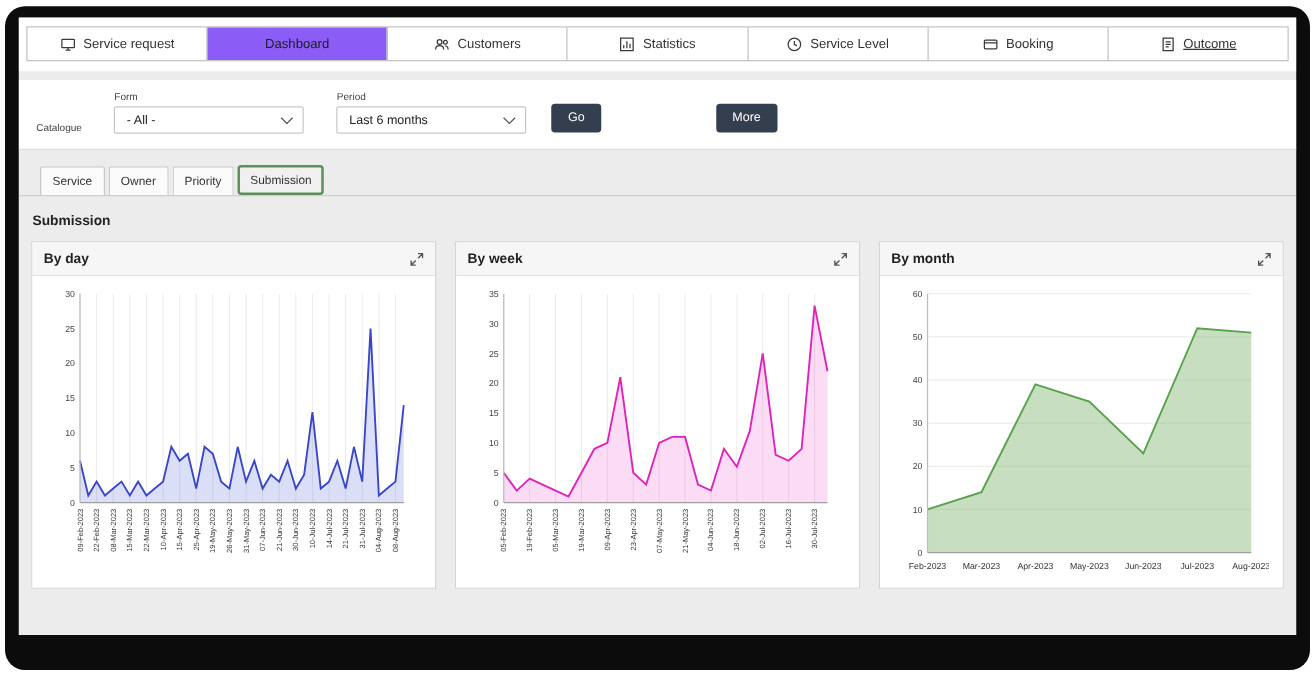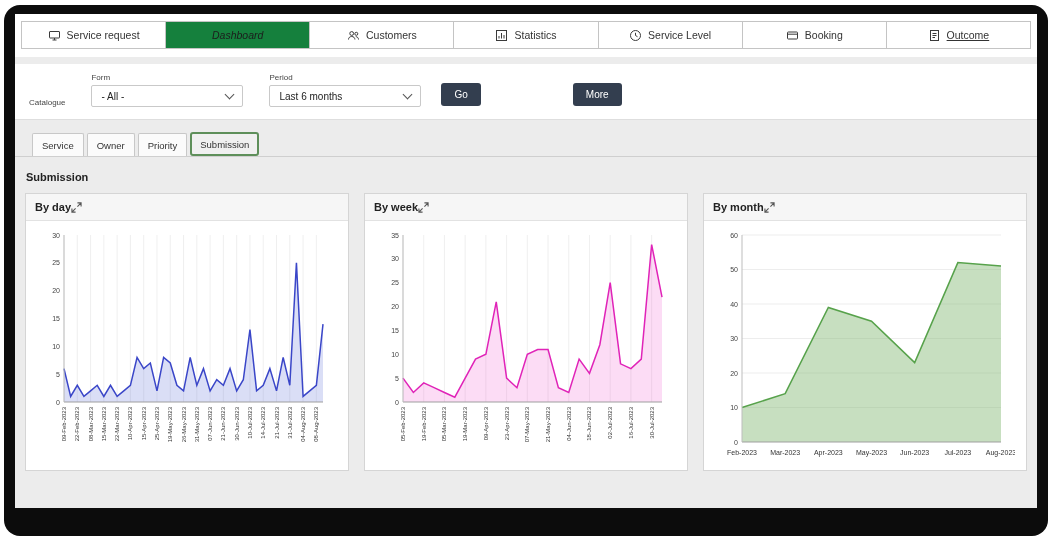--- a/index.html
+++ b/index.html
@@ -7,21 +7,21 @@
   .device{position:absolute;left:4px;top:5px;width:1044px;height:531px;background:#0c0c0c;
           border-radius:16px;padding:9px 11px 28px;box-sizing:border-box;}
   .screen{width:100%;height:100%;background:#ececec;overflow:hidden;display:flex;flex-direction:column;}
 
   
   .top{background:#fff;padding:7px 6px 8px;}
   .nav{display:flex;border:1px solid #c4c4c4;height:26px;background:#fff;}
   .nav-tab{flex:1;display:flex;align-items:center;justify-content:center;gap:6px;
            font-size:10.5px;color:#333;border-right:1px solid #c4c4c4;cursor:pointer;white-space:nowrap;}
   .nav-tab:last-child{border-right:none;text-decoration:underline;}
-  .nav-tab.active{background:#15803d;color:#1c1c1c;font-style:italic;}
+  .nav-tab.active{background:#8b5cf6;color:#1c1c1c;}
   .nav-icon{display:flex;align-items:center;}
   .nav-icon svg{stroke:#3a3a3a;fill:none;stroke-width:1;}
 
   
   .filter{background:#fff;margin-top:7px;padding:9px 14px 12px;display:flex;align-items:flex-end;
           gap:26px;border-bottom:1px solid #dedede;}
   .field{display:flex;flex-direction:column;gap:3px;}
   .field-label{font-size:8px;color:#444;}
   .select{width:152px;height:22px;border:1px solid #c9c9c9;border-radius:2px;display:flex;align-items:center;
           justify-content:space-between;padding:0 9px;font-size:10px;color:#222;background:#fff;
@@ -37,21 +37,21 @@
   .subtabs{display:flex;gap:3px;padding:12px 17px 0;align-items:flex-end;border-bottom:1px solid #cfcfcf;}
   .subtab{background:#fbfbfb;border:1px solid #c8c8c8;border-bottom:none;font-size:9.5px;color:#333;
           padding:6px 9px 5px;cursor:pointer;border-radius:2px 2px 0 0;}
   .subtab.active{border:2px solid #5e8f5a;border-radius:3px;background:#f0f0f0;padding:5px 8px 4px;}
 
   .section-title{font-size:11px;font-weight:700;color:#222;padding:14px 11px 10px;}
 
   
   .cards{display:flex;gap:15px;padding:0 10px;align-items:flex-start;}
   .card{flex:1;background:#fff;border:1px solid #d5d5d5;}
-  .card-head{display:flex;align-items:center;background:#f6f6f6;
+  .card-head{display:flex;justify-content:space-between;align-items:center;background:#f6f6f6;
              border-bottom:1px solid #e2e2e2;padding:7px 9px;font-size:11px;font-weight:700;color:#222;}
   .expand{display:flex;align-items:center;cursor:pointer;}
   .expand svg{stroke:#555;fill:none;stroke-width:1.2;}
   .card-body{padding:4px 2px 2px;background:#fff;}
   svg.chart{display:block;margin:0 auto;}
   svg.chart text{font-family:"Liberation Sans",sans-serif;}
 </style>
 </head>
 <body>
 

